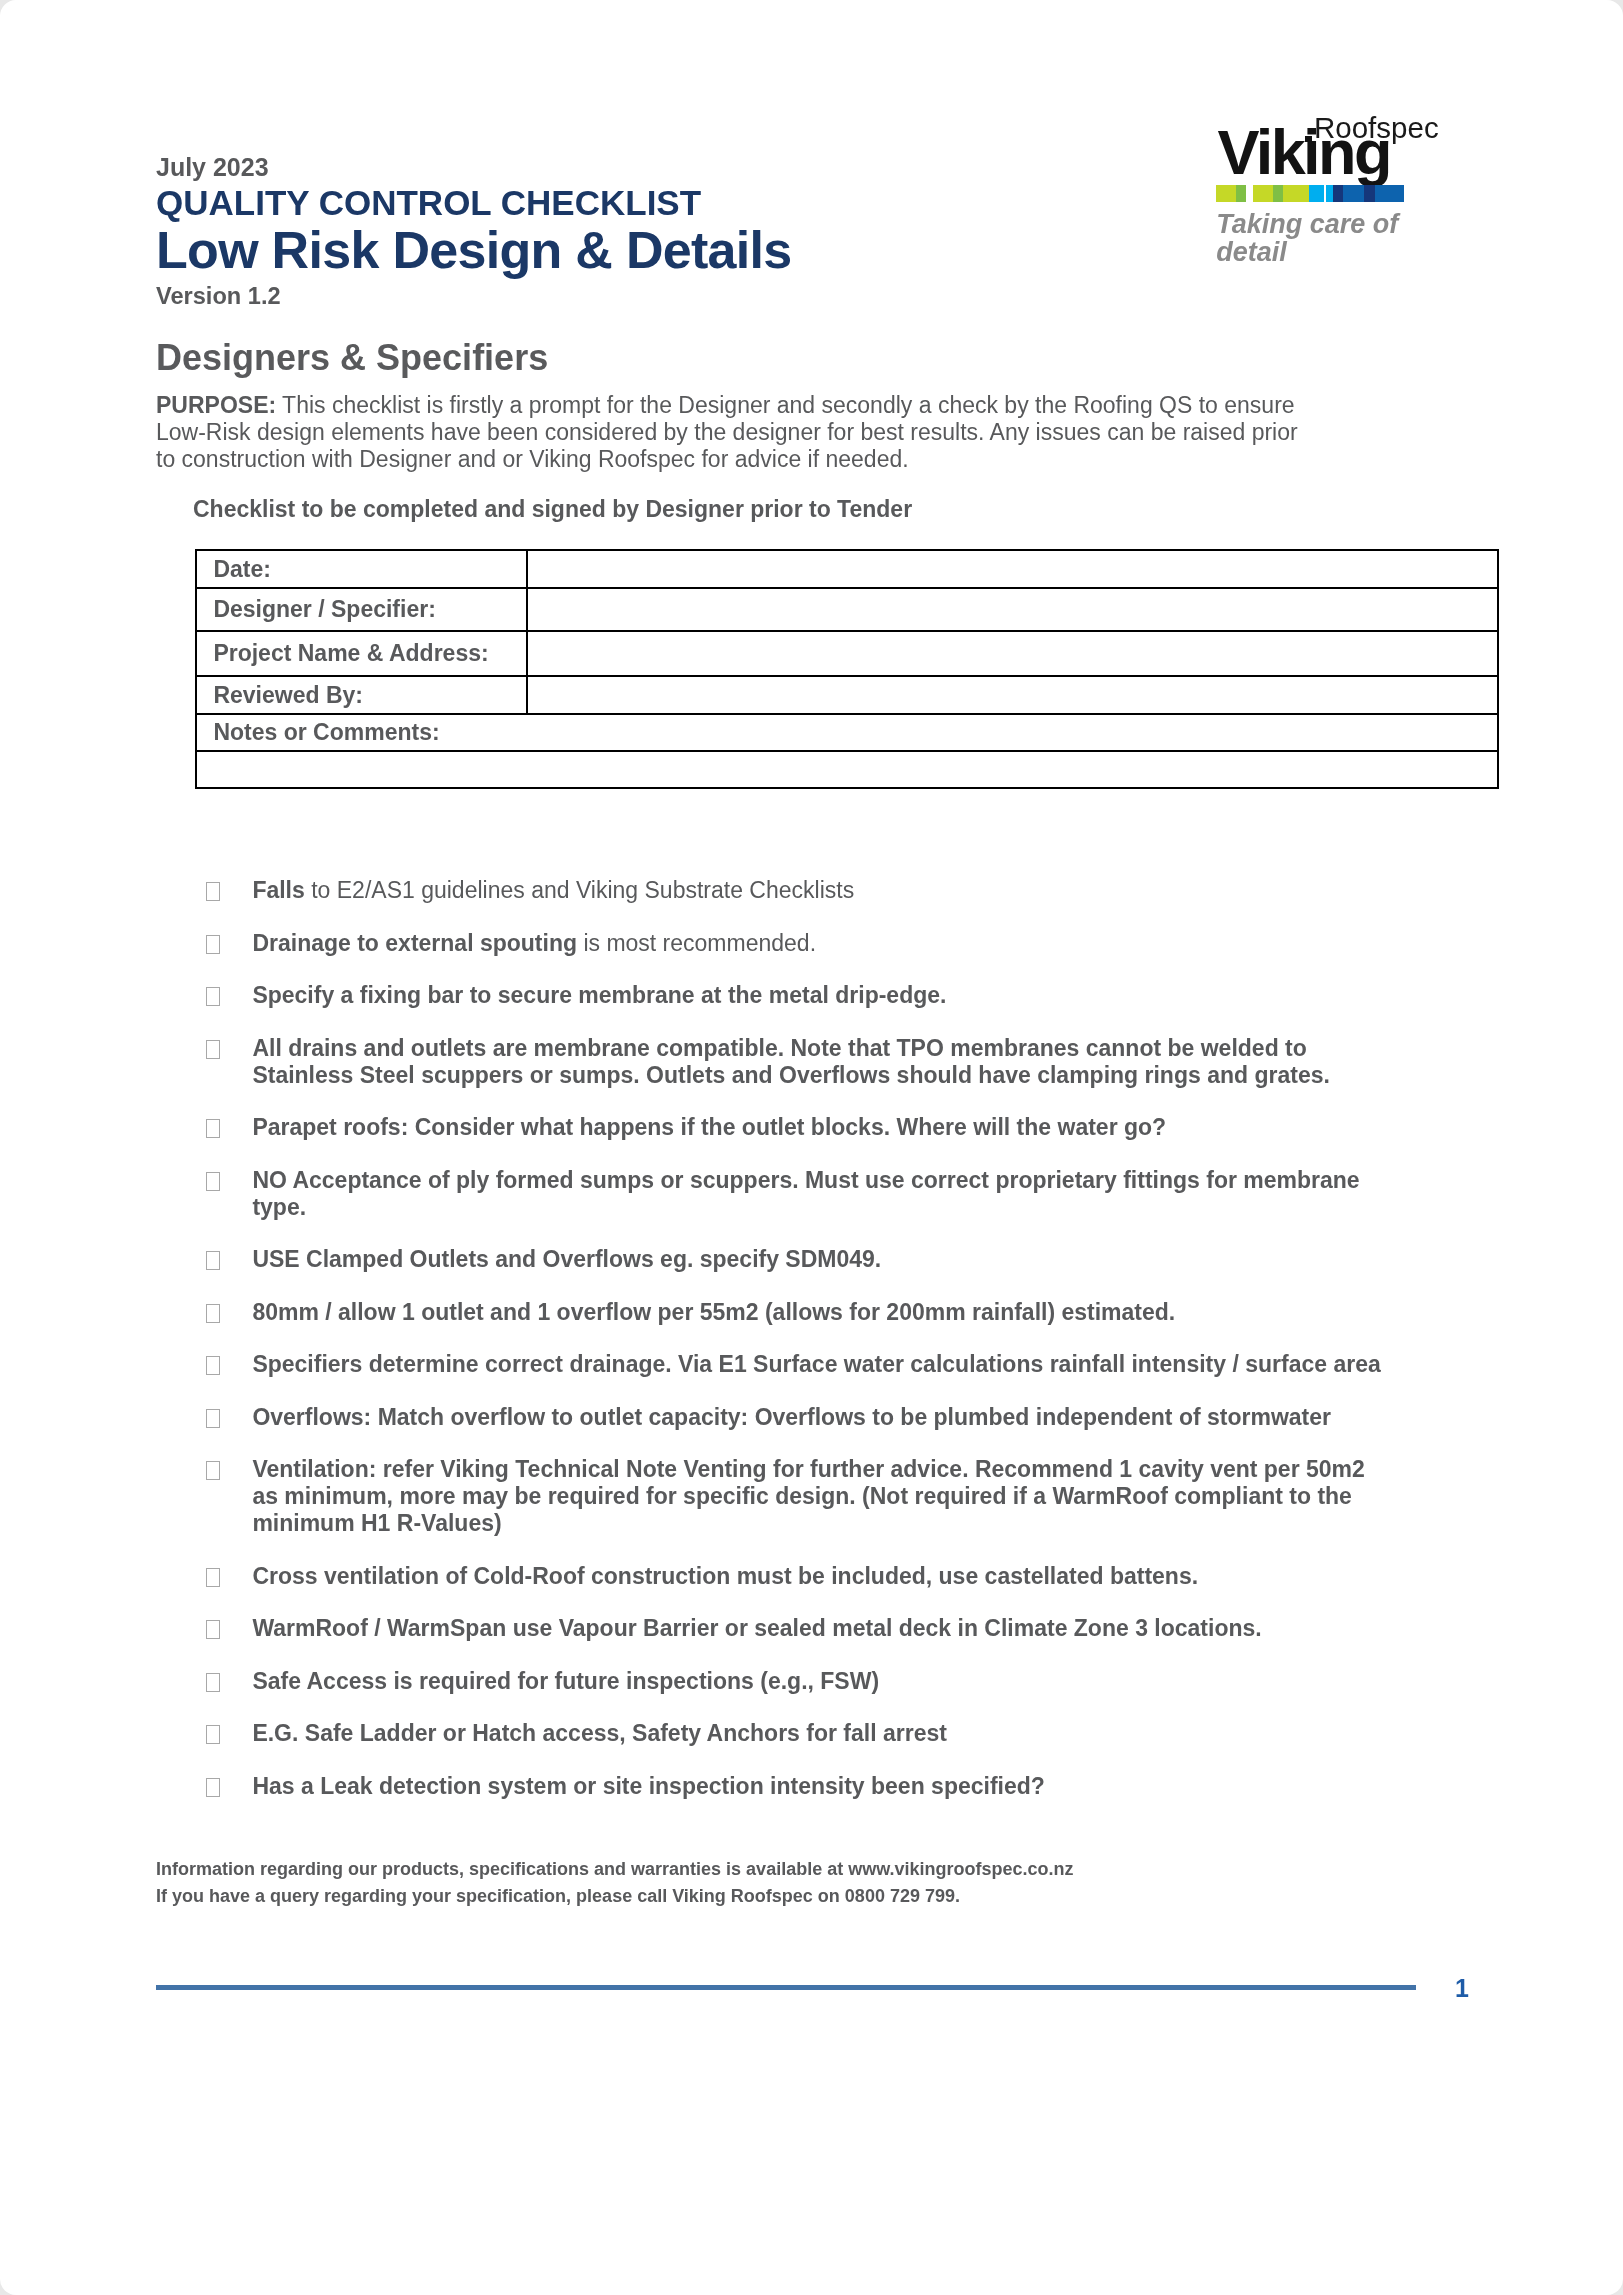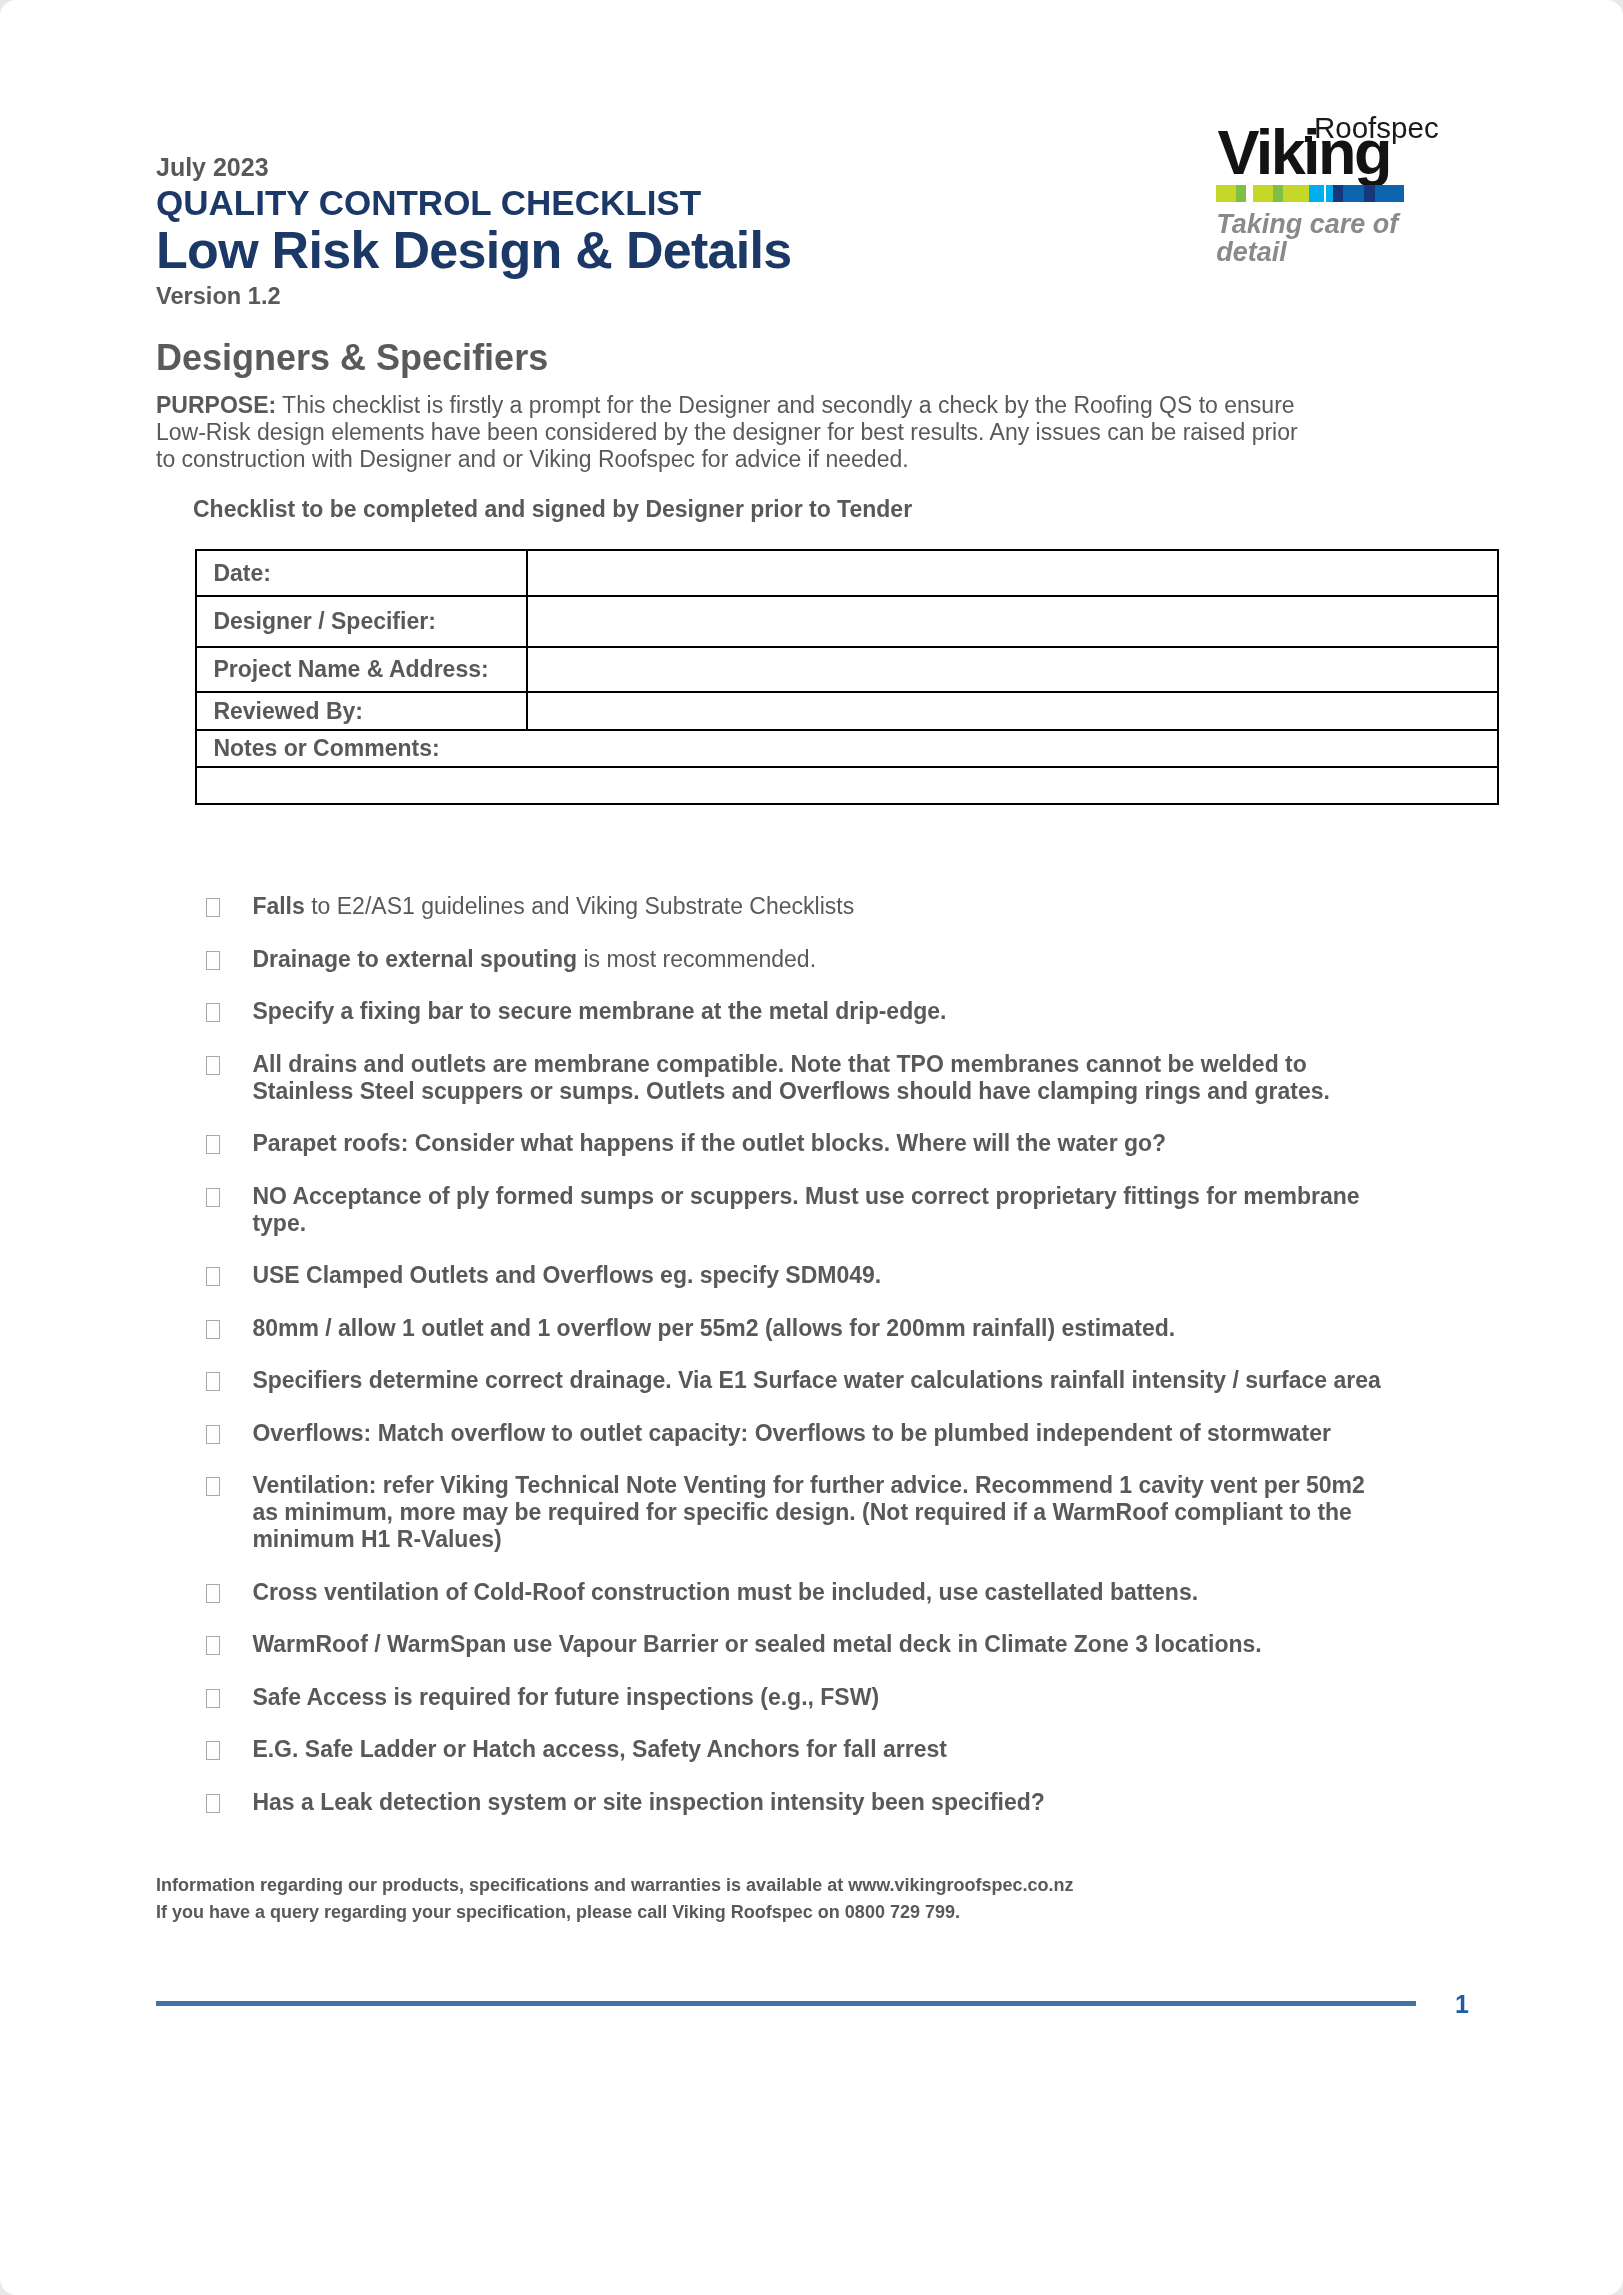--- a/index.html
+++ b/index.html
@@ -20,21 +20,21 @@
   .main-title{font-size:52px;font-weight:bold;line-height:55px;color:#1b3866;letter-spacing:-0.7px;}
   .version{font-size:23.6px;font-weight:bold;line-height:29px;margin-top:3.9px;color:#58595b;}
   .section-heading{font-size:36px;font-weight:bold;line-height:42px;margin-top:26px;color:#595a5c;}
   .purpose{font-size:23px;line-height:27px;margin-top:13px;white-space:pre-line;width:1244px;}
   .purpose .p-label{font-weight:bold;}
   .checklist-note{font-size:23px;font-weight:bold;line-height:27px;margin-top:23.6px;margin-left:37px;}
   table.form{border-collapse:collapse;margin-top:26px;margin-left:39px;width:1284px;table-layout:fixed;}
   table.form td{border:2.6px solid #000;font-size:23px;font-weight:bold;color:#58595b;padding:0 0 0 16.4px;vertical-align:middle;}
   td.lbl{width:313px;}
   td.val{width:952px;}
-  tr.r-date{height:46px;} tr.r-designer{height:51px;padding-left:31px;} tr.r-project{height:45px;}
+  tr.r-date{height:38px;} tr.r-designer{height:43px;padding-left:31px;} tr.r-project{height:45px;}
   tr.r-reviewed{height:38px;} tr.r-notes{height:37px;} tr.r-empty{height:37px;}
   ul.checklist{list-style:none;margin:88px 0 0 0;padding:0;}
   ul.checklist li{display:flex;margin:0 0 25.5px 50px;}
   .cb{width:12.4px;height:17px;border:1.3px solid #a8a8a8;margin-top:4.6px;flex:none;background:#fff;}
   .li-text{margin-left:32px;font-size:23px;line-height:27px;white-space:pre-line;width:1257px;}
   .li-text .lead{font-weight:bold;}
   .li-text .rest{font-weight:normal;}
   .footer-text{font-size:18px;font-weight:bold;line-height:27px;margin-top:56px;white-space:pre-line;}
   .rule-row{display:flex;align-items:center;margin-top:63px;}
   .rule{width:1260px;height:4.6px;background:#4273a8;}

